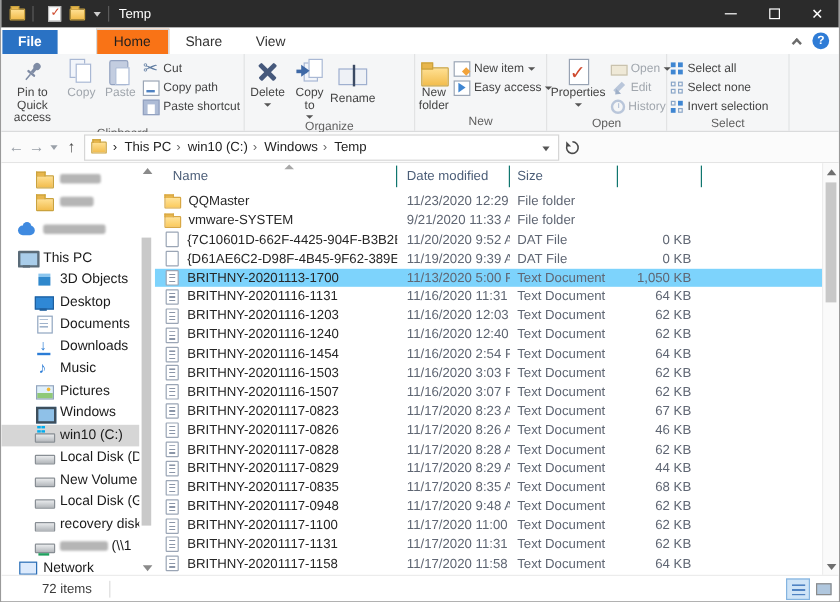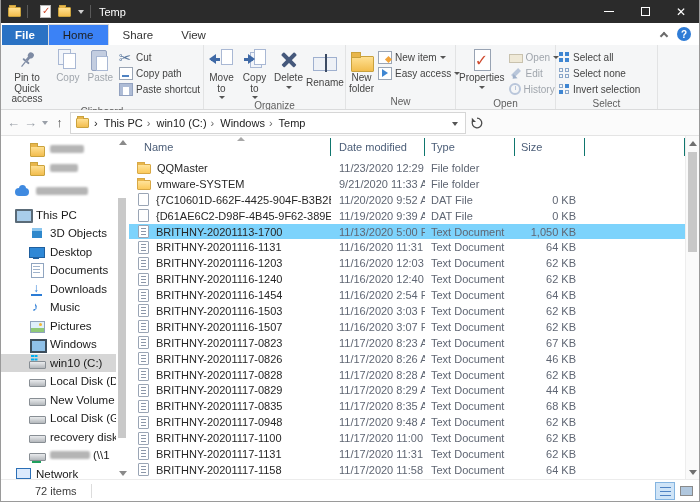--- a/index.html
+++ b/index.html
@@ -19,21 +19,21 @@
   .win-controls { position:absolute; right:0; top:0; height:23px; display:flex; }
   .wc { width:36px; height:23px; display:flex; align-items:center; justify-content:center; }
   .wc-min i { display:block; width:10px; height:1px; background:#fff; }
   .wc-max i { display:block; width:9px; height:9px; border:1px solid #fff; }
   .wc-close { color:#fff; font-size:12px; line-height:1; }
 
   
   .tabstrip { position:absolute; left:0; top:23px; right:0; height:22px; background:#fff; display:flex; align-items:flex-end; }
   .tab { font-size:11.5px; color:#333; padding:4px 14px 4px; cursor:default; }
   .tab-file { background:#2a72c4; color:#fff; font-weight:bold; padding:4px 13px; margin-left:1px; }
-  .tab-sel { background:#3b82f6; border:1px solid #d8d9da; border-bottom:none; color:#1e1e1e; }
+  .tab-sel { background:#f97316; border:1px solid #d8d9da; border-bottom:none; color:#1e1e1e;margin-left:32px; }
   .strip-right { position:absolute; right:8px; top:4px; display:flex; align-items:center; gap:10px; }
   .chev-up { width:6px; height:6px; border-left:2px solid #6b6b6b; border-top:2px solid #6b6b6b; transform:rotate(45deg); margin-top:3px; }
   .help-q { width:14px; height:14px; border-radius:50%; background:#2f7cd6; color:#fff; font-size:10px; font-weight:bold; display:flex; align-items:center; justify-content:center; }
 
   
   .ribbon { position:absolute; left:0; top:45px; right:0; height:65px; background:#f5f6f7; border-bottom:1px solid #dadbdc; display:flex; }
   .rgroup { position:relative; height:100%; border-right:1px solid #e2e3e4; display:flex; flex-direction:column; }
   .rg-body { flex:1; display:flex; align-items:stretch; padding:2px 1px 0; }
   .rg-label { height:14px; font-size:10px; color:#5e5e5e; text-align:center; line-height:13px; }
   .big { display:flex; flex-direction:column; align-items:center; padding:1px 2px 0; text-align:center; }
@@ -262,40 +262,32 @@
             <span class="si-r ic-clip-s"></span>
             <span>Paste shortcut</span>
           </div>
         </div>
       </div>
       <div class="rg-label">Clipboard</div>
     </div>
 
     <div class="rgroup" style="width:142px">
       <div class="rg-body">
-        <div class="big" style="width:34px">
-          <span class="bi ic-moveto">
-              <i class="pg"></i>
-              <i class="arr"></i>
-            </span>
-          <span class="blabel">Move to</span>
+        <div class="big" style="width:36px">
+          <span class="bi ic-del"></span>
+          <span class="blabel">Delete</span>
           <span class="dd-b"></span>
         </div>
         <div class="big" style="width:34px">
           <span class="bi ic-copyto">
               <i class="pg2"></i>
               <i class="pg"></i>
               <i class="arr r"></i>
             </span>
           <span class="blabel">Copy to</span>
-          <span class="dd-b"></span>
-        </div>
-        <div class="big" style="width:36px">
-          <span class="bi ic-del"></span>
-          <span class="blabel">Delete</span>
           <span class="dd-b"></span>
         </div>
         <div class="big" style="width:38px">
           <span class="bi ic-ren"></span>
           <span class="blabel">Rename</span>
         </div>
       </div>
       <div class="rg-label">Organize</div>
     </div>
 
@@ -552,21 +544,20 @@
         <span class="ss-thumb"></span>
         <span class="ss-down"></span>
       </div>
     </div>
 
     <div class="filearea">
       <div class="fheader">
         <span class="sortcaret"></span>
         <span class="hcell hc-name">Name</span>
         <span class="hcell hc-date">Date modified</span>
-        <span class="hcell hc-type">Type</span>
         <span class="hcell hc-size">Size</span>
         <span class="hcell"></span>
       </div>
       <div class="frows">
 
           <div class="frow">
             <span class="fcell name">
               <span class="fi" data-kind="folder"></span>
               <span class="fname">QQMaster</span>
             </span>

